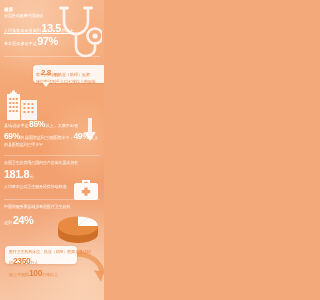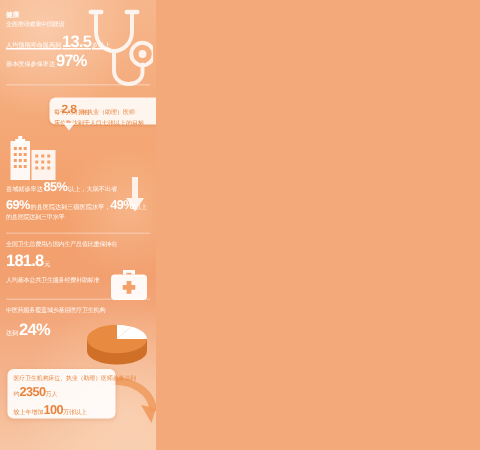--- a/index.html
+++ b/index.html
@@ -58,21 +58,21 @@
   .arrow-down{position:absolute;right:6px;top:118px;width:16px;height:24px;opacity:.92;}
 
   
   .bag{position:absolute;right:4px;top:178px;width:28px;height:24px;}
 
   
   .pie{position:absolute;right:2px;top:206px;width:48px;height:42px;}
 
   
   .card{
-    position:absolute;left:5px;top:246px;width:72px;height:33px;
+    position:absolute;left:5px;top:246px;width:72px;height:18px;
     background:rgba(255,255,255,.90);border-radius:4px;
     box-shadow:0 1px 3px rgba(180,90,40,.20);
     text-align:center;
   }
   .card .cl{position:absolute;white-space:nowrap;color:#e8833c;}
   .chead{font-size:3.9px;color:#ef9a5c;}
   .cnum{font-size:8.5px;font-weight:bold;letter-spacing:-0.4px;}
   .cunit{font-size:4px;}
   .cpfx{font-size:4px;}
   .curve{position:absolute;right:-4px;top:250px;width:34px;height:34px;}

